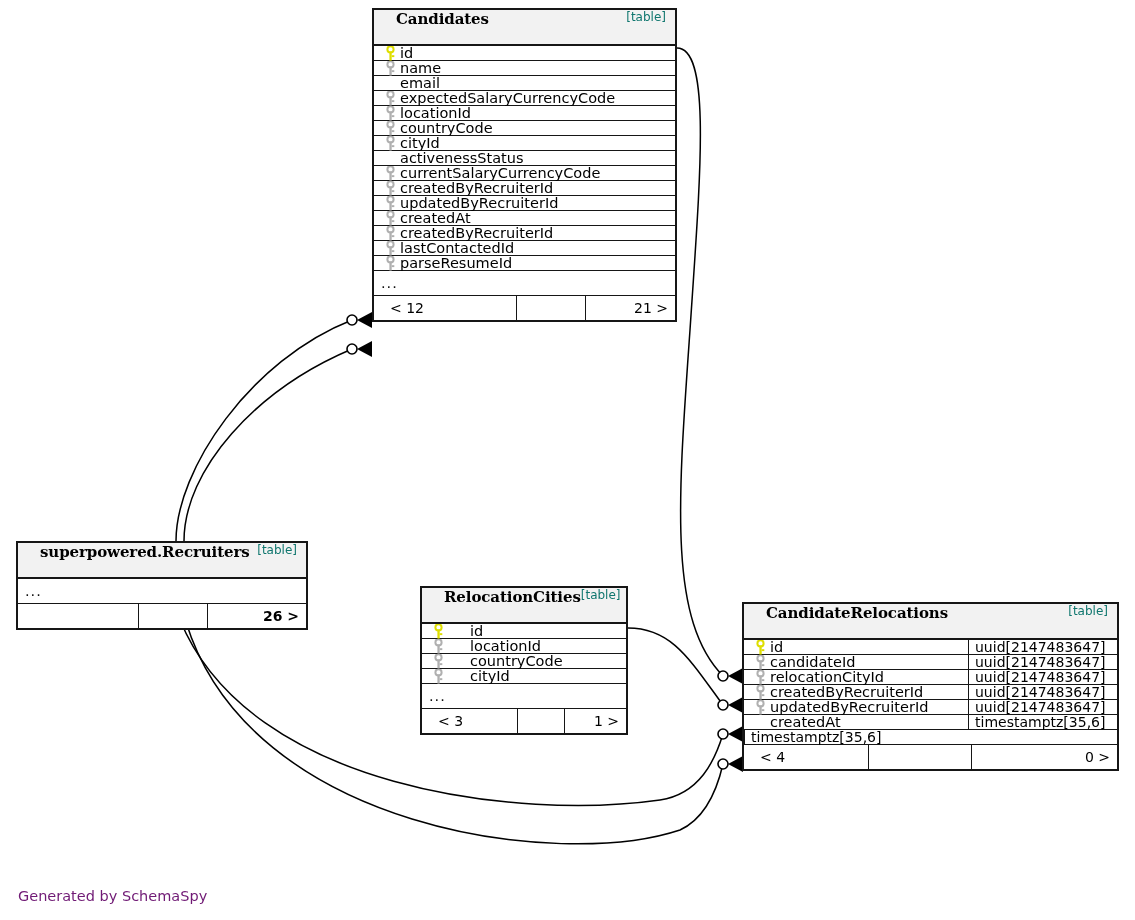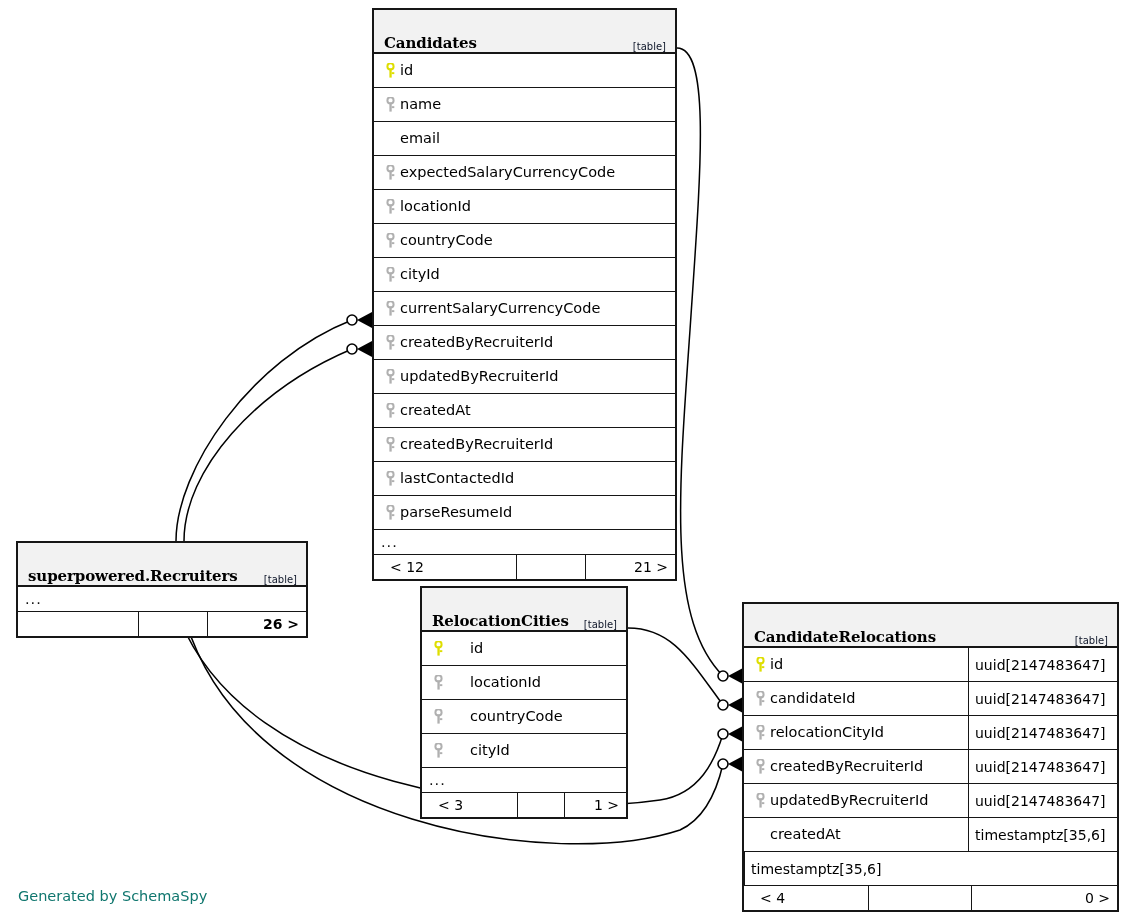--- a/index.html
+++ b/index.html
@@ -35,48 +35,48 @@
   .table-box {
     position: absolute;
     z-index: 2;
     background: #ffffff;
     border: 2px solid #161616;
     box-sizing: border-box;
     overflow: hidden;
   }
   .t-header {
     display: flex;
-    align-items: flex-end;
+    align-items: flex-start;
     justify-content: space-between;
     background: #f2f2f2;
     border-bottom: 2px solid #161616;
     box-sizing: border-box;
-    padding: 0 9px 0 10px;
-    height: 44px;
+    padding: 0 9px 0 22px;
+    height: 36px;
   }
   .t-title {
     font-weight: bold;
     font-size: 15px;
     font-family: "DejaVu Serif", "Liberation Serif", serif;
     letter-spacing: -0.1px;
     white-space: nowrap;
   }
   .t-tag {
-    font-size: 10px;
+    font-size: 12px;
     font-family: "DejaVu Sans", "Liberation Sans", sans-serif;
-    color: #0f172a;
+    color: #0f766e;
     white-space: nowrap;
   }
   .t-rows {
     display: block;
   }
   .t-row {
     display: flex;
     align-items: flex-end;
-    height: 34px;
+    height: 15px;
     border-bottom: 1.5px solid #161616;
     box-sizing: border-box;
     background: #ffffff;
   }
   .cell-name {
     display: flex;
     align-items: center;
     flex: 1 1 auto;
     min-width: 0;
     height: 100%;
@@ -132,21 +132,21 @@
     padding: 0 7px;
   }
   .footer-left  { justify-content: flex-start; padding-left: 16px; }
   .footer-mid   { border-left: 1.5px solid #161616; border-right: 1.5px solid #161616; }
   .footer-right { justify-content: flex-end; }
   .caption {
     position: absolute;
     left: 18px;
     top: 888px;
     font-size: 14.5px;
-    color: #0f766e;
+    color: #701a75;
     z-index: 2;
     white-space: nowrap;
   }
   svg.key { display: block; }
 </style>
 </head>
 <body>
 
 <div id="canvas">
 
@@ -263,20 +263,26 @@
                   <circle cx="4.5" cy="3.4" r="3.1" fill="none" stroke="#b0b0b0" stroke-width="2"></circle>
                   <rect x="3.4" y="5.4" width="2.3" height="9.2" fill="#b0b0b0"></rect>
                   <rect x="5.7" y="9.2" width="2.6" height="1.9" fill="#b0b0b0"></rect>
                 </svg>
               </span>
               <span class="col-label">cityId</span>
             </div>
           </div>
           <div class="t-row">
             <div class="cell-name">
+              <span class="keyslot"></span>
+              <span class="col-label">activenessStatus</span>
+            </div>
+          </div>
+          <div class="t-row">
+            <div class="cell-name">
               <span class="keyslot">
                 <svg class="key" width="9" height="15" viewBox="0 0 9 15" aria-hidden="true">
                   <circle cx="4.5" cy="3.4" r="3.1" fill="none" stroke="#b0b0b0" stroke-width="2"></circle>
                   <rect x="3.4" y="5.4" width="2.3" height="9.2" fill="#b0b0b0"></rect>
                   <rect x="5.7" y="9.2" width="2.6" height="1.9" fill="#b0b0b0"></rect>
                 </svg>
               </span>
               <span class="col-label">currentSalaryCurrencyCode</span>
             </div>
           </div>

